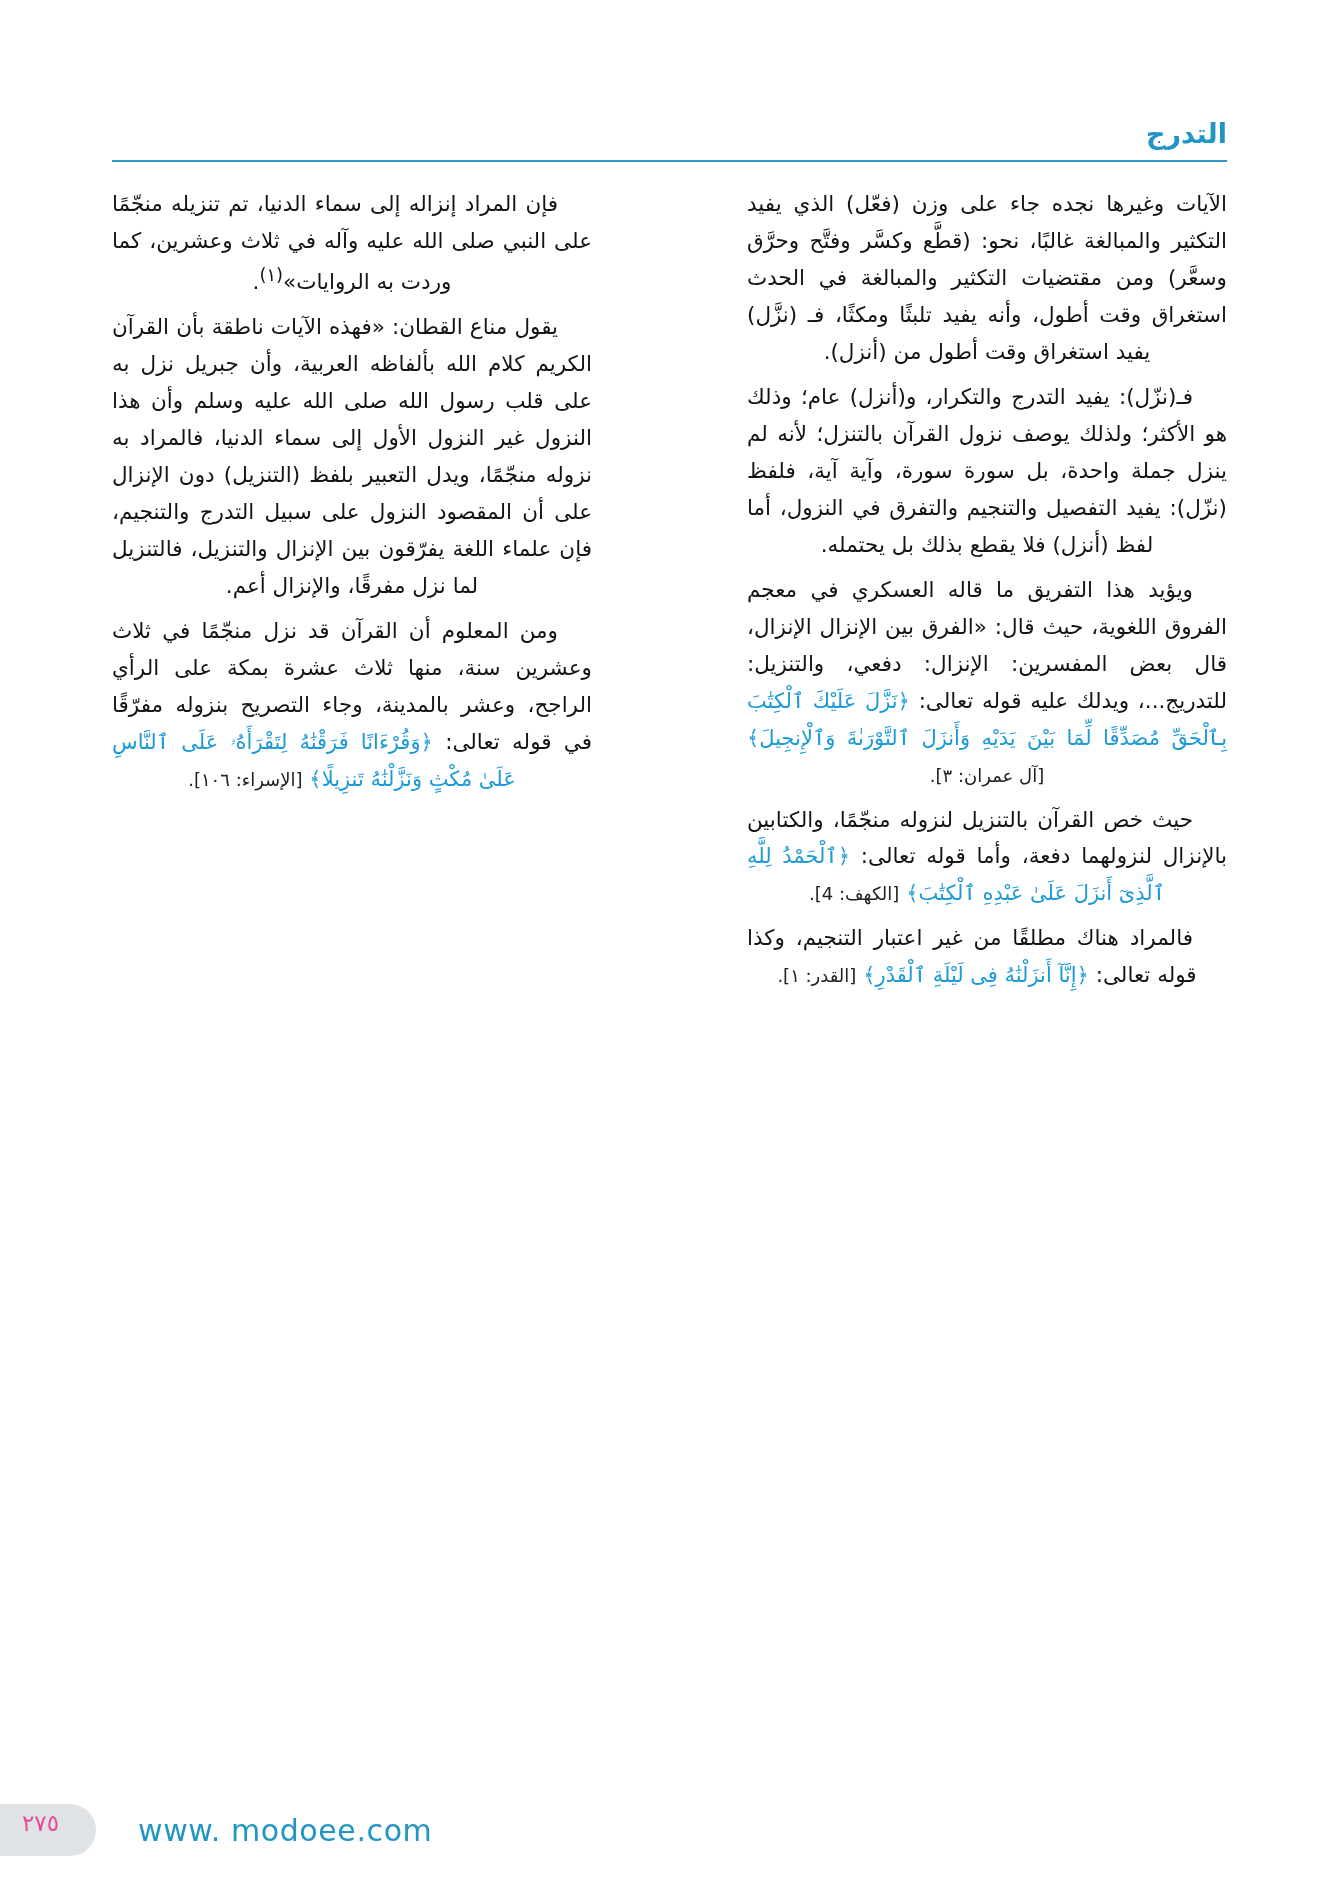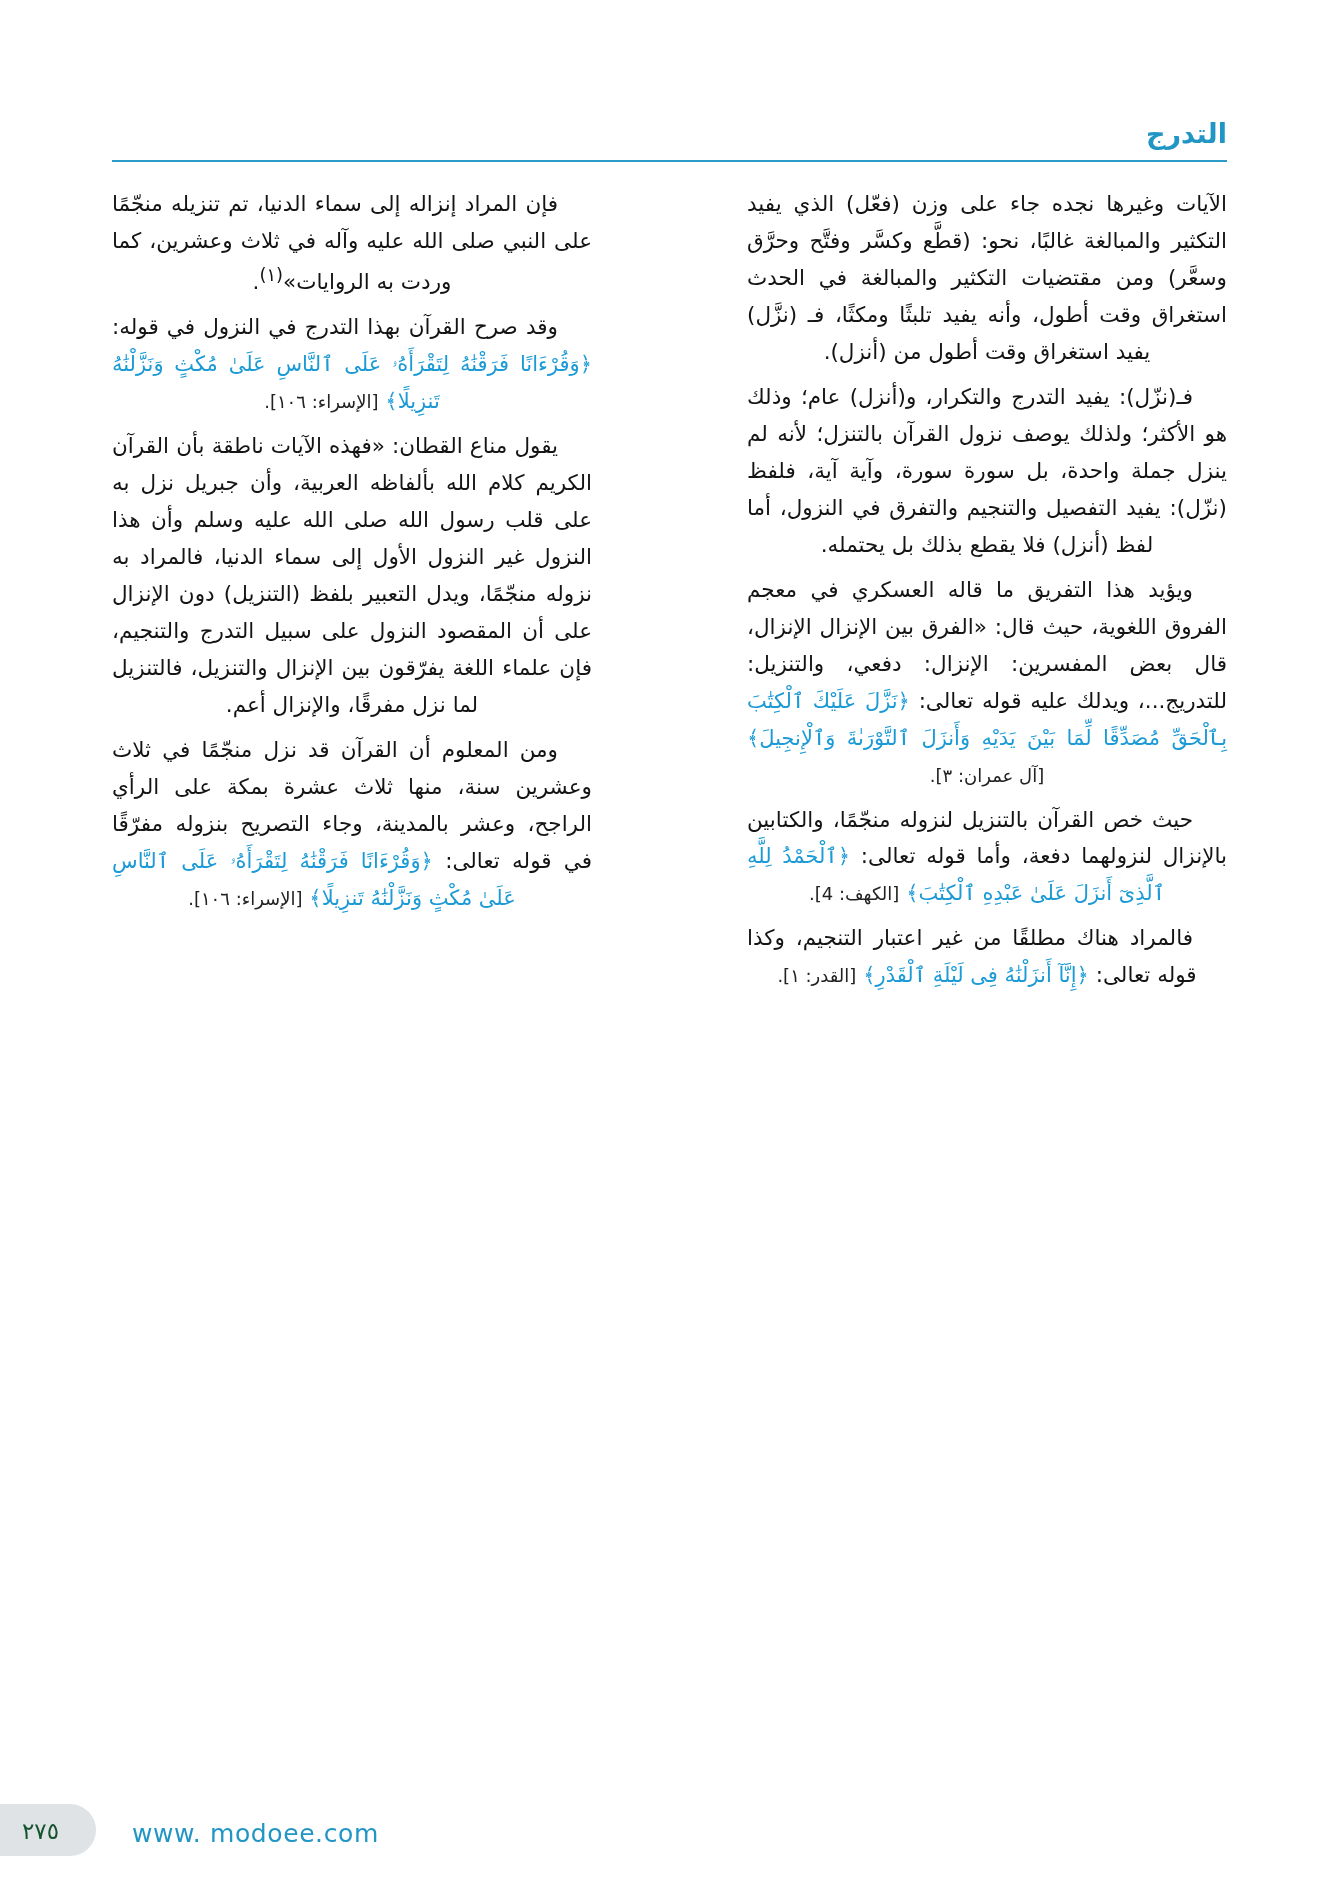--- a/index.html
+++ b/index.html
@@ -125,30 +125,30 @@
     left: 0;
     bottom: 34px;
     width: 96px;
     height: 52px;
     background: #dfe3e6;
     border-radius: 0 26px 26px 0;
   }
   .page-number {
     position: absolute;
     left: 22px;
-    bottom: 46px;
+    bottom: 54px;
     font-size: 23px;
-    color: #14532d;
+    color: #ec4899;
     letter-spacing: 1px;
   }
   .site-url {
     position: absolute;
-    left: 132px;
+    left: 138px;
     bottom: 42px;
-    font-size: 25px;
+    font-size: 30px;
     color: #2196c4;
     letter-spacing: 0.6px;
     text-decoration: none;
     direction: ltr;
   }
 </style>
 </head>
 <body>
 
 <div class="page">
@@ -189,25 +189,20 @@
       </p>
 
     </div>
 
     <div class="col col-left">
 
       <p class="para indent">
         <span>فإن المراد إنزاله إلى سماء الدنيا، تم تنزيله منجّمًا على النبي صلى الله عليه وآله في ثلاث وعشرين، كما وردت به الروايات»</span><sup>(١)</sup><span>.</span>
       </p>
 
-      <p class="para indent">
-        <span>وقد صرح القرآن بهذا التدرج في النزول في قوله:</span>
-        <span class="brace">﴿</span><span class="quran">وَقُرْءَانًا فَرَقْنَٰهُ لِتَقْرَأَهُۥ عَلَى ٱلنَّاسِ عَلَىٰ مُكْثٍ وَنَزَّلْنَٰهُ تَنزِيلًا</span><span class="brace">﴾</span>
-        <span class="ref">[الإسراء: ١٠٦].</span>
-      </p>
 
 
       <p class="para indent">
         <span>يقول مناع القطان: «فهذه الآيات ناطقة بأن القرآن الكريم كلام الله بألفاظه العربية، وأن جبريل نزل به على قلب رسول الله صلى الله عليه وسلم وأن هذا النزول غير النزول الأول إلى سماء الدنيا، فالمراد به نزوله منجّمًا، ويدل التعبير بلفظ (التنزيل) دون الإنزال على أن المقصود النزول على سبيل التدرج والتنجيم، فإن علماء اللغة يفرّقون بين الإنزال والتنزيل، فالتنزيل لما نزل مفرقًا، والإنزال أعم.</span>
       </p>
 
       <p class="para indent">
         <span>ومن المعلوم أن القرآن قد نزل منجّمًا في ثلاث وعشرين سنة، منها ثلاث عشرة بمكة على الرأي الراجح، وعشر بالمدينة، وجاء التصريح بنزوله مفرّقًا في قوله تعالى:</span>
         <span class="brace">﴿</span><span class="quran">وَقُرْءَانًا فَرَقْنَٰهُ لِتَقْرَأَهُۥ عَلَى ٱلنَّاسِ عَلَىٰ مُكْثٍ وَنَزَّلْنَٰهُ تَنزِيلًا</span><span class="brace">﴾</span>
         <span class="ref">[الإسراء: ١٠٦].</span>

